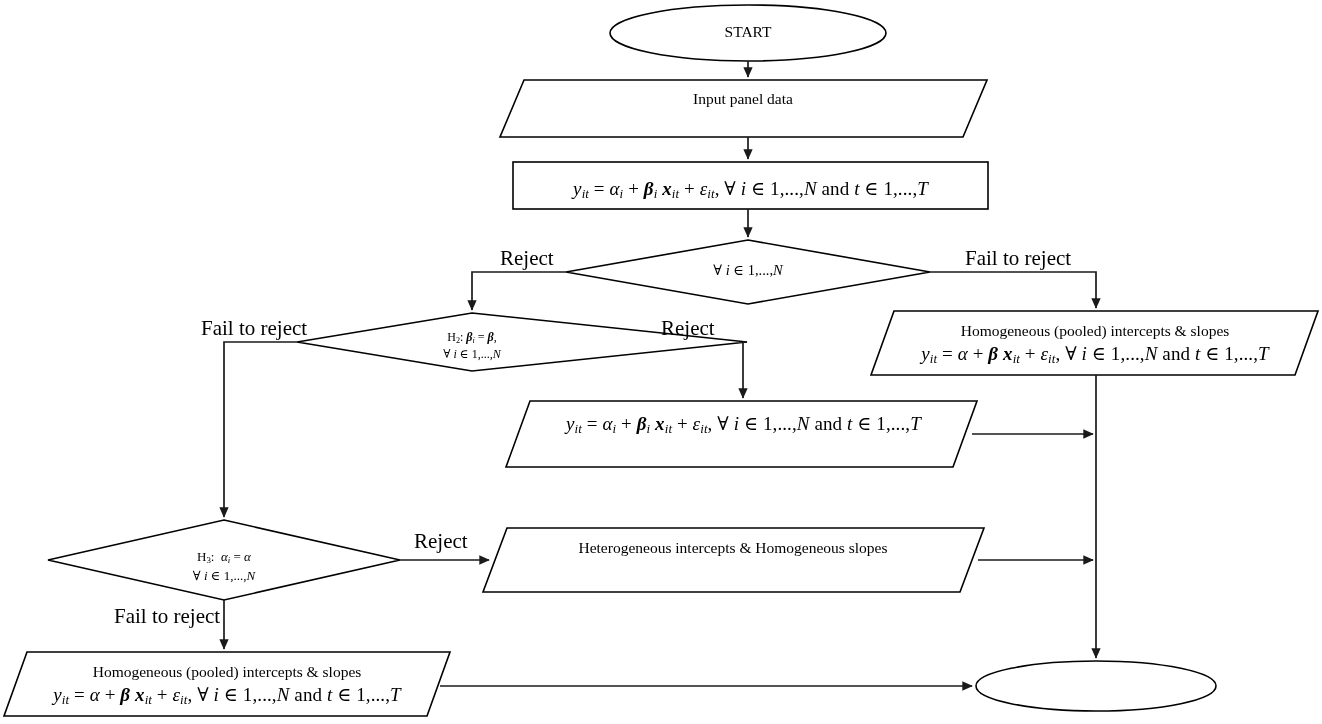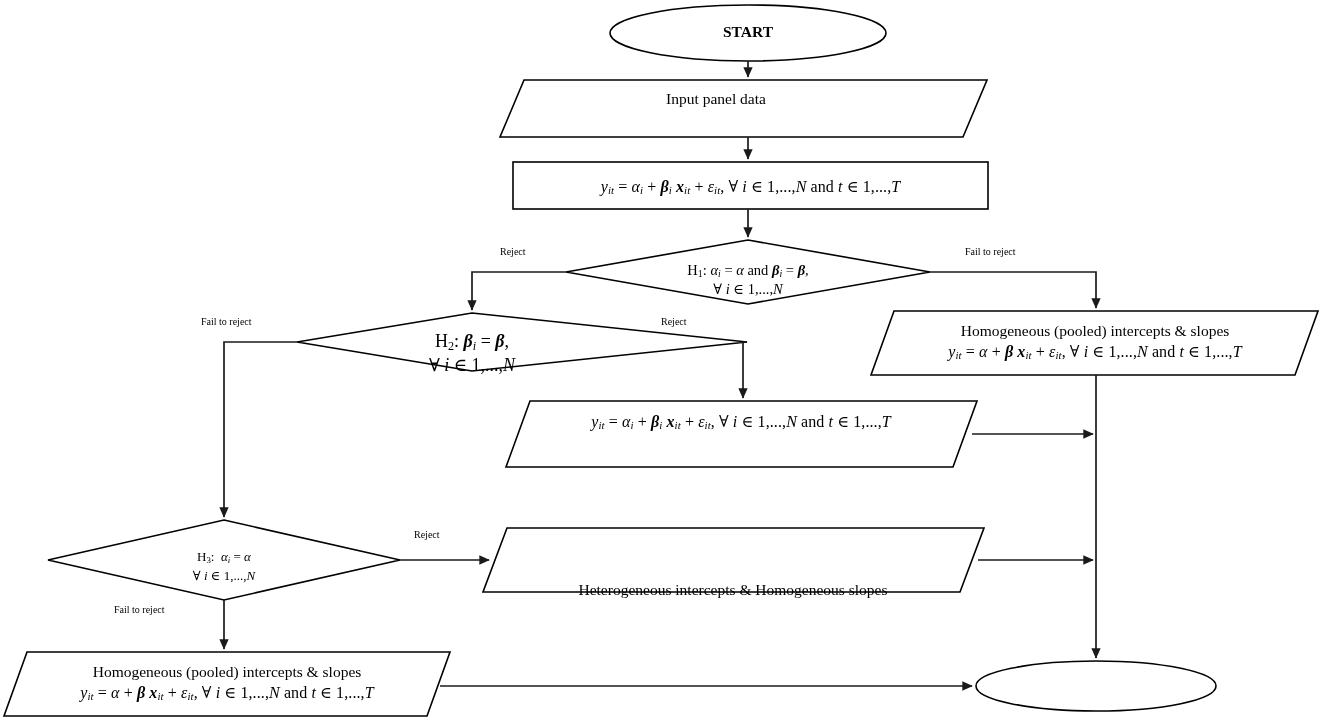--- a/index.html
+++ b/index.html
@@ -38,26 +38,26 @@
   .node-text {
     position: absolute;
     text-align: center;
     line-height: 1.32;
     font-size: 15.5px;
     white-space: nowrap;
     pointer-events: none;
   }
   .edge-label {
     position: absolute;
-    font-size: 10px;
+    font-size: 21px;
     white-space: nowrap;
     color: #000;
   }
   .eq {
-    font-size: 16px;
+    font-size: 19px;
     letter-spacing: 0.1px;
   }
   i.v { font-style: italic; }
   .bb { font-weight: bold; font-style: italic; }
   sub { font-size: 0.68em; vertical-align: -0.22em; }
 </style>
 </head>
 <body>
 
 <div id="canvas">
@@ -111,57 +111,56 @@
 
     <path class="conn" d="M 1096 375 L 1096 658" marker-end="url(#arrow)"></path>
 
     <path class="conn" d="M 972 434 L 1093 434" marker-end="url(#arrow)"></path>
 
     <path class="conn" d="M 978 560 L 1093 560" marker-end="url(#arrow)"></path>
 
     <path class="conn" d="M 440 686 L 972 686" marker-end="url(#arrow)"></path>
   </svg>
 
-  <div class="node-text" style="left:648px; top:22px; width:200px;font-weight:bold;">
+  <div class="node-text" style="left:648px; top:22px; width:200px;">
     <span>START</span>
   </div>
 
-  <div class="node-text" style="left:516px; top:89px; width:400px;">
+  <div class="node-text" style="left:543px; top:89px; width:400px;">
     <div>Input panel data</div>
   </div>
 
   <div class="node-text eq" style="left:538px; top:176px; width:425px;">
     <span><i class="v">y</i><sub><i class="v">it</i></sub> = <i class="v">α</i><sub><i class="v">i</i></sub> + <span class="bb">β</span><sub><i class="v">i</i></sub> <span class="bb">x</span><sub><i class="v">it</i></sub> + <i class="v">ε</i><sub><i class="v">it</i></sub>, ∀ <i class="v">i</i> ∈ 1,...,<i class="v">N</i> and <i class="v">t</i> ∈ 1,...,<i class="v">T</i></span>
   </div>
 
   <div class="node-text" style="left:608px; top:261px; width:280px; font-size:14.5px;">
-    <div>H<sub>1</sub>: <i class="v">α</i><sub><i class="v">i</i></sub> = <i class="v">α</i> and <span class="bb">β</span><sub><i class="v">i</i></sub> = <span class="bb">β</span>,</div>
     <div>∀ <i class="v">i</i> ∈ 1,...,<i class="v">N</i></div>
   </div>
 
-  <div class="node-text" style="left:362px; top:330px; width:220px; font-size:18px;">
+  <div class="node-text" style="left:362px; top:330px; width:220px; font-size:12px;">
     <div>H<sub>2</sub>: <span class="bb">β</span><sub><i class="v">i</i></sub> = <span class="bb">β</span>,</div>
     <div>∀ <i class="v">i</i> ∈ 1,...,<i class="v">N</i></div>
   </div>
 
   <div class="node-text" style="left:124px; top:548px; width:200px; font-size:13px;">
     <div>H<sub>3</sub>:&nbsp; <i class="v">α</i><sub><i class="v">i</i></sub> = <i class="v">α</i></div>
     <div>∀ <i class="v">i</i> ∈ 1,...,<i class="v">N</i></div>
   </div>
 
   <div class="node-text" style="left:920px; top:321px; width:350px;">
     <div>Homogeneous (pooled) intercepts &amp; slopes</div>
     <div class="eq"><i class="v">y</i><sub><i class="v">it</i></sub> = <i class="v">α</i> + <span class="bb">β</span> <span class="bb">x</span><sub><i class="v">it</i></sub> + <i class="v">ε</i><sub><i class="v">it</i></sub>, ∀ <i class="v">i</i> ∈ 1,...,<i class="v">N</i> and <i class="v">t</i> ∈ 1,...,<i class="v">T</i></div>
   </div>
 
   <div class="node-text" style="left:566px; top:411px; width:350px;">
     <div class="eq"><i class="v">y</i><sub><i class="v">it</i></sub> = <i class="v">α</i><sub><i class="v">i</i></sub> + <span class="bb">β</span><sub><i class="v">i</i></sub> <span class="bb">x</span><sub><i class="v">it</i></sub> + <i class="v">ε</i><sub><i class="v">it</i></sub>, ∀ <i class="v">i</i> ∈ 1,...,<i class="v">N</i> and <i class="v">t</i> ∈ 1,...,<i class="v">T</i></div>
   </div>
 
-  <div class="node-text" style="left:548px; top:538px; width:370px;margin-top:42px;">
+  <div class="node-text" style="left:548px; top:538px; width:370px;">
     <div>Heterogeneous intercepts &amp; Homogeneous slopes</div>
   </div>
 
   <div class="node-text" style="left:52px; top:662px; width:350px;">
     <div>Homogeneous (pooled) intercepts &amp; slopes</div>
     <div class="eq"><i class="v">y</i><sub><i class="v">it</i></sub> = <i class="v">α</i> + <span class="bb">β</span> <span class="bb">x</span><sub><i class="v">it</i></sub> + <i class="v">ε</i><sub><i class="v">it</i></sub>, ∀ <i class="v">i</i> ∈ 1,...,<i class="v">N</i> and <i class="v">t</i> ∈ 1,...,<i class="v">T</i></div>
   </div>
 
 
   <span class="edge-label" style="left:500px; top:246px;">Reject</span>

